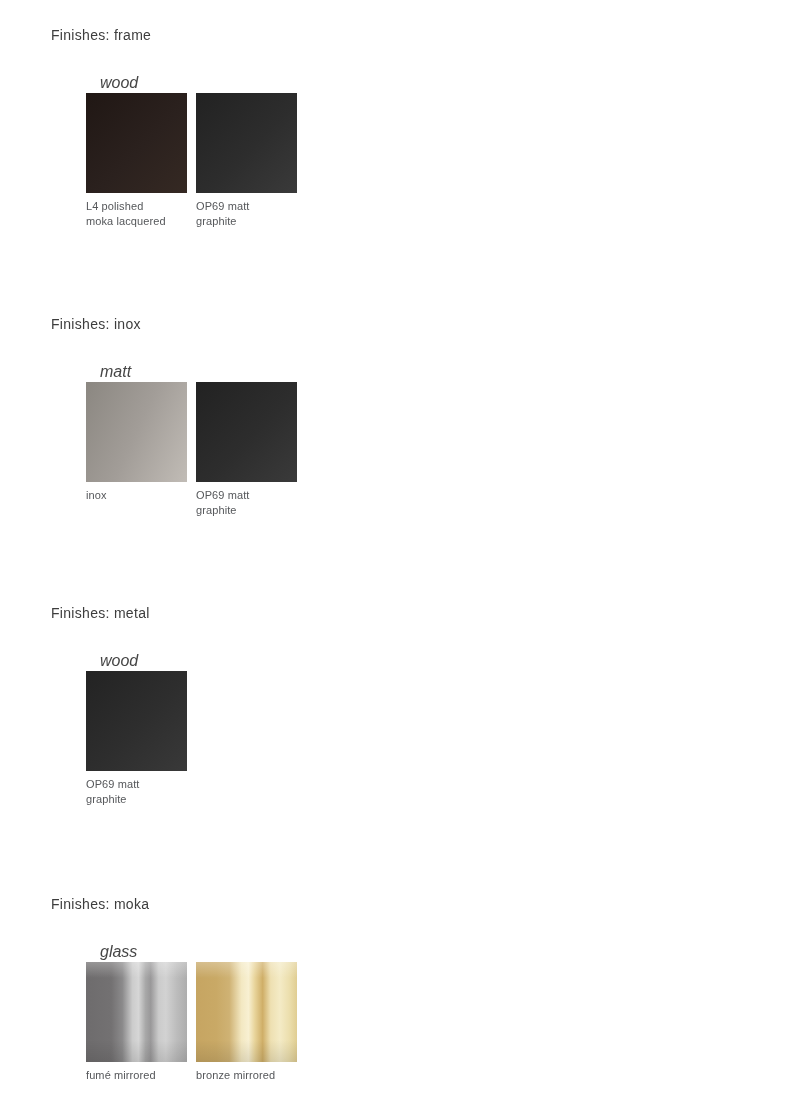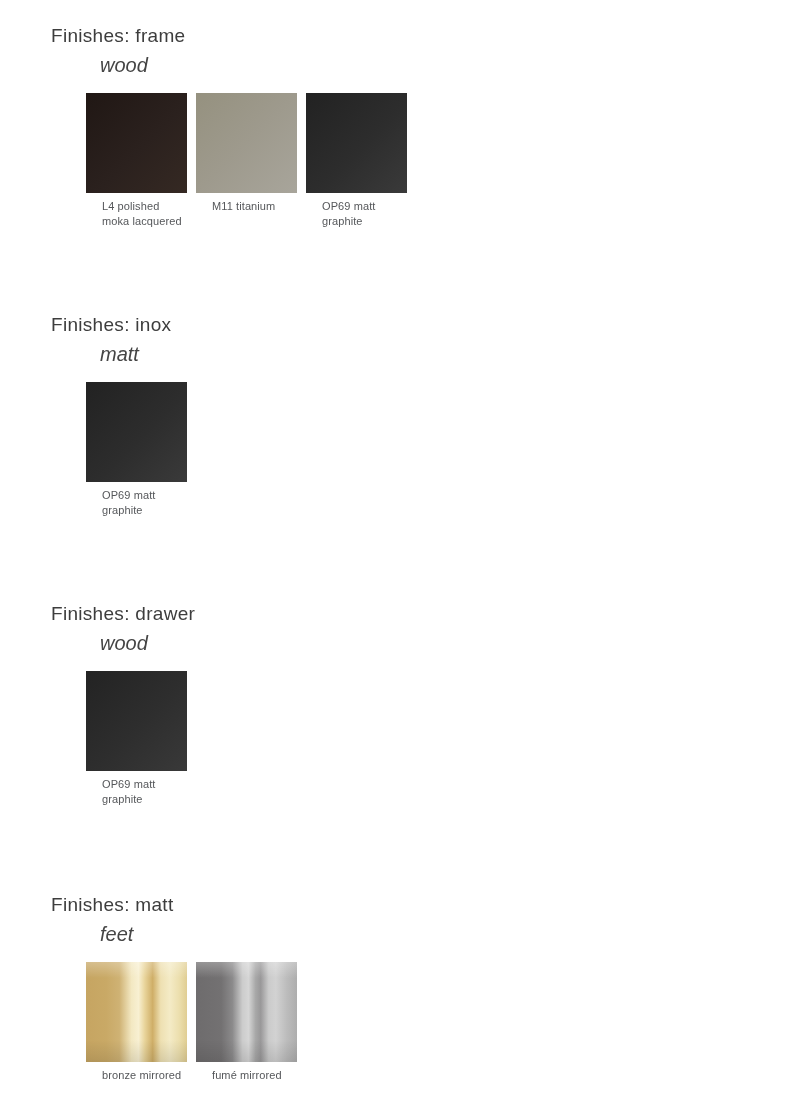--- a/index.html
+++ b/index.html
@@ -18,33 +18,33 @@
     position: absolute;
     left: 0;
     width: 808px;
     height: 0;
   }
   .heading {
     position: absolute;
     left: 51px;
     top: 0;
     margin: 0;
-    font-size: 19px;
+    font-size: 14px;
     line-height: 23px;
     font-weight: 400;
     color: #3d3d3d;
     letter-spacing: 0.3px;
     white-space: nowrap;
   }
   .material-label {
     position: absolute;
     left: 100px;
-    top: 32px;
+    top: 49px;
     font-style: italic;
-    font-size: 20px;
+    font-size: 16px;
     line-height: 19px;
     color: #454545;
     white-space: nowrap;
   }
   .swatch-row {
     position: absolute;
     left: 86px;
     top: 69px;
     display: flex;
     gap: 9px;
@@ -69,76 +69,75 @@
       rgba(0,0,0,0.00) 78%,
       rgba(0,0,0,0.10) 100%);
   }
   .caption {
     margin-top: 6px;
     font-size: 11px;
     line-height: 15px;
     color: #55575a;
     white-space: pre-line;
     letter-spacing: 0.1px;
-    margin-left: 16px;
   }
 </style>
 </head>
 <body>
 
 <div id="page">
     <section class="finish-section" style="top: 24px;">
     <h2 class="heading">Finishes: frame</h2>
     <div class="material-label">wood</div>
     <div class="swatch-row">
         <figure class="swatch">
     <div class="chip" style="background: linear-gradient(135deg, rgb(32, 23, 20) 0%, rgb(43, 33, 30) 55%, rgb(53, 41, 35) 100%);"></div>
     <figcaption class="caption">L4 polished
 moka lacquered</figcaption>
   </figure>
         <figure class="swatch">
-    <div class="chip" style="background: linear-gradient(135deg, rgb(149, 145, 127) 0%, rgb(158, 154, 141) 50%, rgb(168, 165, 155) 100%);"></div>
-    <figcaption class="caption">M11 titanium</figcaption>
-  </figure>
-        <figure class="swatch">
     <div class="chip" style="background: linear-gradient(135deg, rgb(34, 34, 34) 0%, rgb(45, 45, 45) 55%, rgb(58, 58, 58) 100%);"></div>
     <figcaption class="caption">OP69 matt
 graphite</figcaption>
   </figure>
       </div>
   </section>
     <section class="finish-section" style="top: 313px;">
     <h2 class="heading">Finishes: inox</h2>
     <div class="material-label">matt</div>
     <div class="swatch-row">
         <figure class="swatch">
+    <div class="chip" style="background: linear-gradient(115deg, rgb(139, 135, 129) 0%, rgb(162, 157, 152) 50%, rgb(193, 188, 182) 100%);"></div>
+    <figcaption class="caption">inox</figcaption>
+  </figure>
+        <figure class="swatch">
     <div class="chip" style="background: linear-gradient(135deg, rgb(34, 34, 34) 0%, rgb(45, 45, 45) 55%, rgb(58, 58, 58) 100%);"></div>
     <figcaption class="caption">OP69 matt
 graphite</figcaption>
   </figure>
       </div>
   </section>
     <section class="finish-section" style="top: 602px;">
-    <h2 class="heading">Finishes: drawer</h2>
+    <h2 class="heading">Finishes: metal</h2>
     <div class="material-label">wood</div>
     <div class="swatch-row">
         <figure class="swatch">
     <div class="chip" style="background: linear-gradient(135deg, rgb(35, 35, 35) 0%, rgb(46, 46, 46) 55%, rgb(57, 57, 57) 100%);"></div>
     <figcaption class="caption">OP69 matt
 graphite</figcaption>
   </figure>
       </div>
   </section>
     <section class="finish-section" style="top: 893px;">
-    <h2 class="heading">Finishes: matt</h2>
-    <div class="material-label">feet</div>
+    <h2 class="heading">Finishes: moka</h2>
+    <div class="material-label">glass</div>
     <div class="swatch-row">
+        <figure class="swatch">
+    <div class="chip mirror" style="background: linear-gradient(90deg, rgb(110, 108, 109) 0%, rgb(115, 113, 114) 25%, rgb(139, 138, 139) 36%, rgb(204, 204, 204) 46%, rgb(214, 214, 214) 52%, rgb(168, 168, 168) 59%, rgb(153, 152, 153) 64%, rgb(203, 203, 203) 72%, rgb(210, 210, 210) 79%, rgb(188, 188, 188) 90%, rgb(173, 173, 173) 100%);"></div>
+    <figcaption class="caption">fumé mirrored</figcaption>
+  </figure>
         <figure class="swatch">
     <div class="chip mirror" style="background: linear-gradient(90deg, rgb(198, 165, 98) 0%, rgb(201, 169, 102) 20%, rgb(207, 178, 116) 33%, rgb(243, 232, 194) 45%, rgb(248, 240, 210) 52%, rgb(233, 213, 156) 58%, rgb(207, 174, 103) 66%, rgb(238, 224, 178) 74%, rgb(244, 235, 198) 83%, rgb(236, 223, 174) 92%, rgb(224, 205, 146) 100%);"></div>
     <figcaption class="caption">bronze mirrored</figcaption>
-  </figure>
-        <figure class="swatch">
-    <div class="chip mirror" style="background: linear-gradient(90deg, rgb(110, 108, 109) 0%, rgb(115, 113, 114) 25%, rgb(139, 138, 139) 36%, rgb(204, 204, 204) 46%, rgb(214, 214, 214) 52%, rgb(168, 168, 168) 59%, rgb(153, 152, 153) 64%, rgb(203, 203, 203) 72%, rgb(210, 210, 210) 79%, rgb(188, 188, 188) 90%, rgb(173, 173, 173) 100%);"></div>
-    <figcaption class="caption">fumé mirrored</figcaption>
   </figure>
       </div>
   </section>
   </div>
 
 </body></html>

